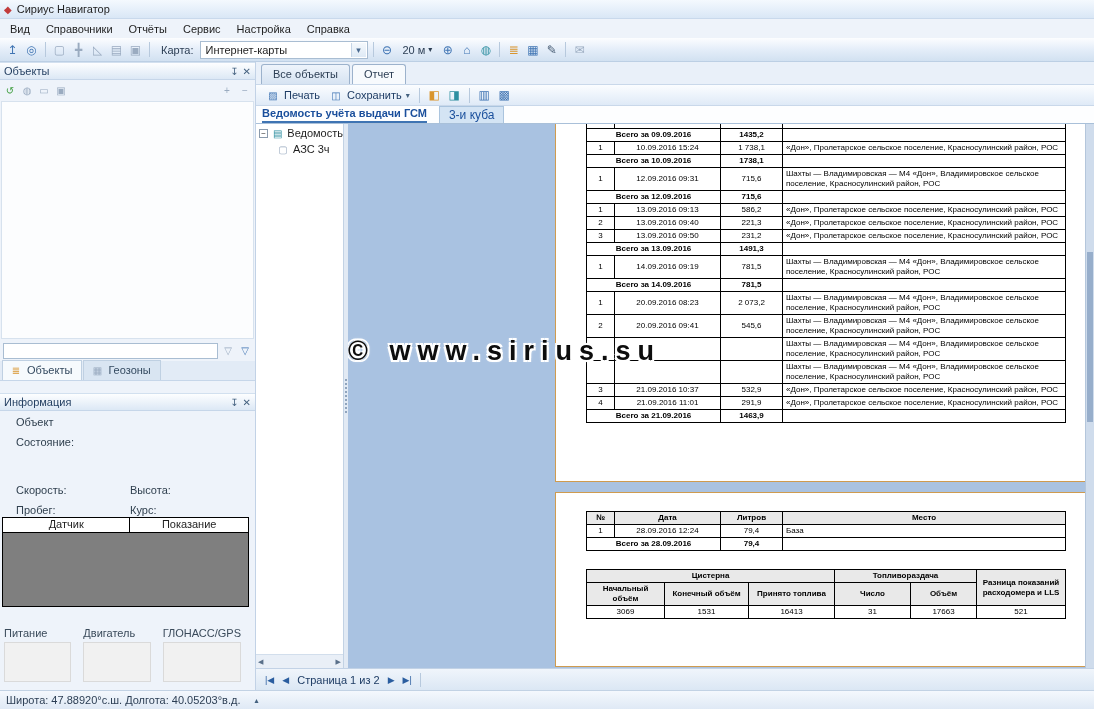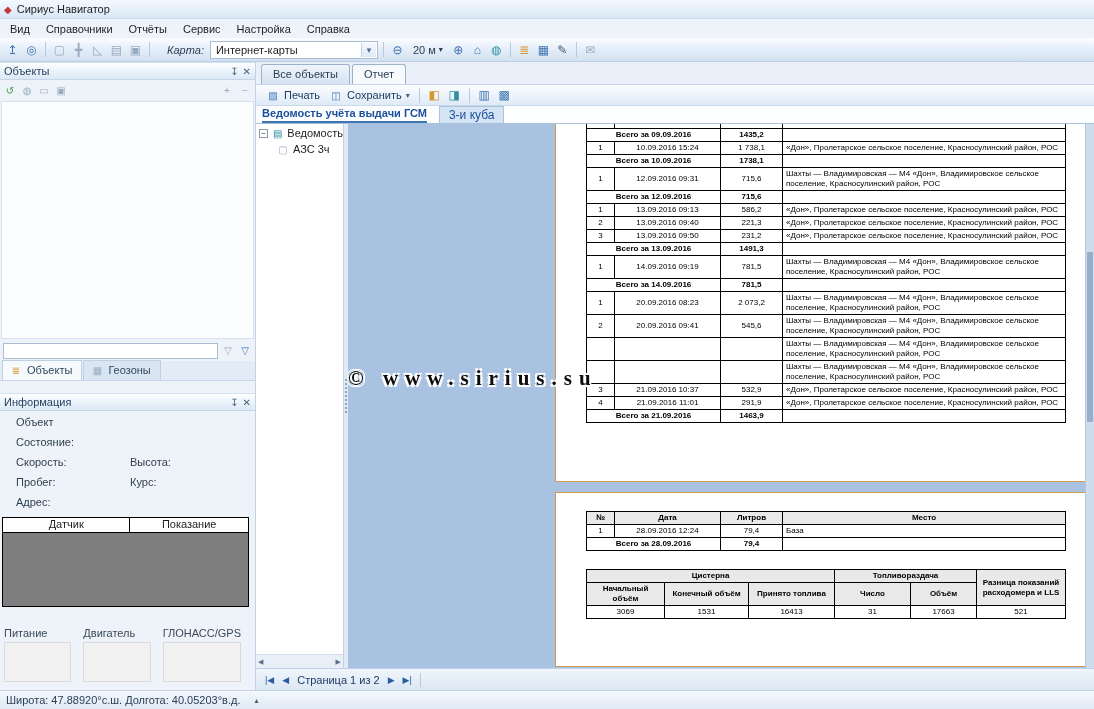--- a/index.html
+++ b/index.html
@@ -11,21 +11,21 @@
   #titlebar { height:19px; background:linear-gradient(#f4f9fe,#d9e7f6); border-bottom:1px solid #c9d9ec; display:flex; align-items:center; gap:5px; padding-left:4px; }
   .app-icon { color:#c23b3b; font-size:10px; }
   #menubar { height:19px; background:#eef3fa; display:flex; align-items:center; padding-left:2px; }
   .menu-item { padding:18px 8px; cursor:default; }
   #maintoolbar { height:24px; background:linear-gradient(#fcfdff,#e2ecf8 55%,#d2e1f1); border-bottom:1px solid #bccfe4; display:flex; align-items:center; gap:2px; padding:0 4px; }
   .ico { display:inline-flex; width:17px; height:17px; align-items:center; justify-content:center; font-size:12px; }
   .ico.sm { width:14px; height:14px; font-size:10px; }
   .blue { color:#3f74b3; } .gray { color:#9aabc0; } .green { color:#3f9e3f; }
   .orange { color:#d9952e; } .teal { color:#2e8fa0; } .dark { color:#41566e; }
   .tsep { width:1px; height:15px; background:#b7c9dd; margin:0 3px; }
-  .tlabel { margin:0 4px 0 12px; color:#2c3e54;font-style:italic; }
+  .tlabel { margin:0 4px 0 6px; color:#2c3e54; }
   .combo { width:168px; height:18px; background:#fff; border:1px solid #a9bdd2; display:flex; align-items:center; justify-content:space-between; padding:0 1px 0 5px; }
   .combo .arrowbox { width:15px; height:14px; display:flex; align-items:center; justify-content:center; color:#4a6a90; font-size:9px; background:linear-gradient(#f4f8fc,#dfeaf5); border-left:1px solid #c4d4e6; }
   .zoombox { height:18px; border:1px solid transparent; display:flex; align-items:center; gap:3px; padding:0 4px; color:#2c3e54; }
 
   
   #sidebar { position:absolute; left:0; top:62px; width:256px; bottom:19px; background:#eef3fa; border-right:1px solid #c2d2e6; }
   .panel-header { position:absolute; left:0; right:0; height:18px; background:linear-gradient(#fdfeff,#dce8f5); border-top:1px solid #d2e0ef; border-bottom:1px solid #c6d6e9; display:flex; align-items:center; justify-content:space-between; padding:0 4px; color:#1f3b5e; }
   .ph-icons { display:flex; gap:4px; color:#44617f; font-size:10px; }
   #objects-header { top:0; }
   #objects-toolbar { position:absolute; top:19px; left:0; right:0; height:19px; display:flex; align-items:center; gap:3px; padding:0 3px; }
@@ -79,22 +79,22 @@
   .rpt td, .rpt th { border:1px solid #000; padding:1px 2px; vertical-align:middle; overflow:hidden; }
   .rpt th { font-weight:bold; background:#e9e9e9; text-align:center; }
   .rpt .c { text-align:center; }
   .rpt .pl { text-align:left; padding-left:3px; }
   #table1 { width:480px; margin:4px 0 0 30px; }
   #table2 { width:480px; margin:18px 0 0 30px; }
   #table3 { width:480px; margin:18px 0 0 30px; }
   tr.trow td { font-weight:bold; }
   tr.prow td { border-top:none; height:13px; vertical-align:bottom; }
 
-  #watermark { position:absolute; left:0px; top:212px; z-index:5; font-family:Liberation Serif, serif; font-weight:bold; font-size:21px; letter-spacing:7px; color:#0d0d0d; white-space:nowrap;
-    text-shadow:-2px -2px 0 #fff, 2px -2px 0 #fff, -2px 2px 0 #fff, 2px 2px 0 #fff, 0 0 4px #fff;margin-top:30px; }
+  #watermark { position:absolute; left:0px; top:212px; z-index:5; font-family:Liberation Sans, sans-serif; font-weight:bold; font-size:27px; letter-spacing:7px; color:#0d0d0d; white-space:nowrap;
+    text-shadow:-2px -2px 0 #fff, 2px -2px 0 #fff, -2px 2px 0 #fff, 2px 2px 0 #fff, 0 0 4px #fff; }
 
   #pager { position:absolute; bottom:0; left:0; right:0; height:22px; background:linear-gradient(#f0f5fb,#dbe7f4); border-top:1px solid #c2d2e6; display:flex; align-items:center; gap:8px; padding-left:9px; color:#1e3c64; }
   .pbtn { color:#2a5d9f; font-size:9px; }
   .psep { width:1px; height:14px; background:#b7c9dd; }
 
   #statusbar { position:absolute; bottom:0; left:0; width:1094px; height:19px; background:linear-gradient(#f4f8fd,#dfe9f5); border-top:1px solid #c2d2e4; display:flex; align-items:center; padding:0 6px; color:#2c3e54; }
   #statusbar .sarrow { margin-left:14px; font-size:8px; color:#44617f; }
 </style>
 </head>
 <body>
@@ -188,21 +188,21 @@
         <span>✕</span>
       </span>
     </div>
     <div id="info-fields">
       <div class="inforow">
           <span>Объект</span>
         </div>
       <div class="inforow">
           <span>Состояние:</span>
         </div>
-      <div class="inforow" style="position:relative;">
+      <div class="inforow" style="position:relative;margin-top:28px;">
         <span>Скорость:</span>
         <span class="half2">Высота:</span>
       </div>
       <div class="inforow" style="position:relative;">
         <span>Пробег:</span>
         <span class="half2">Курс:</span>
       </div>
       <div class="inforow">
           <span>Адрес:</span>
         </div>

